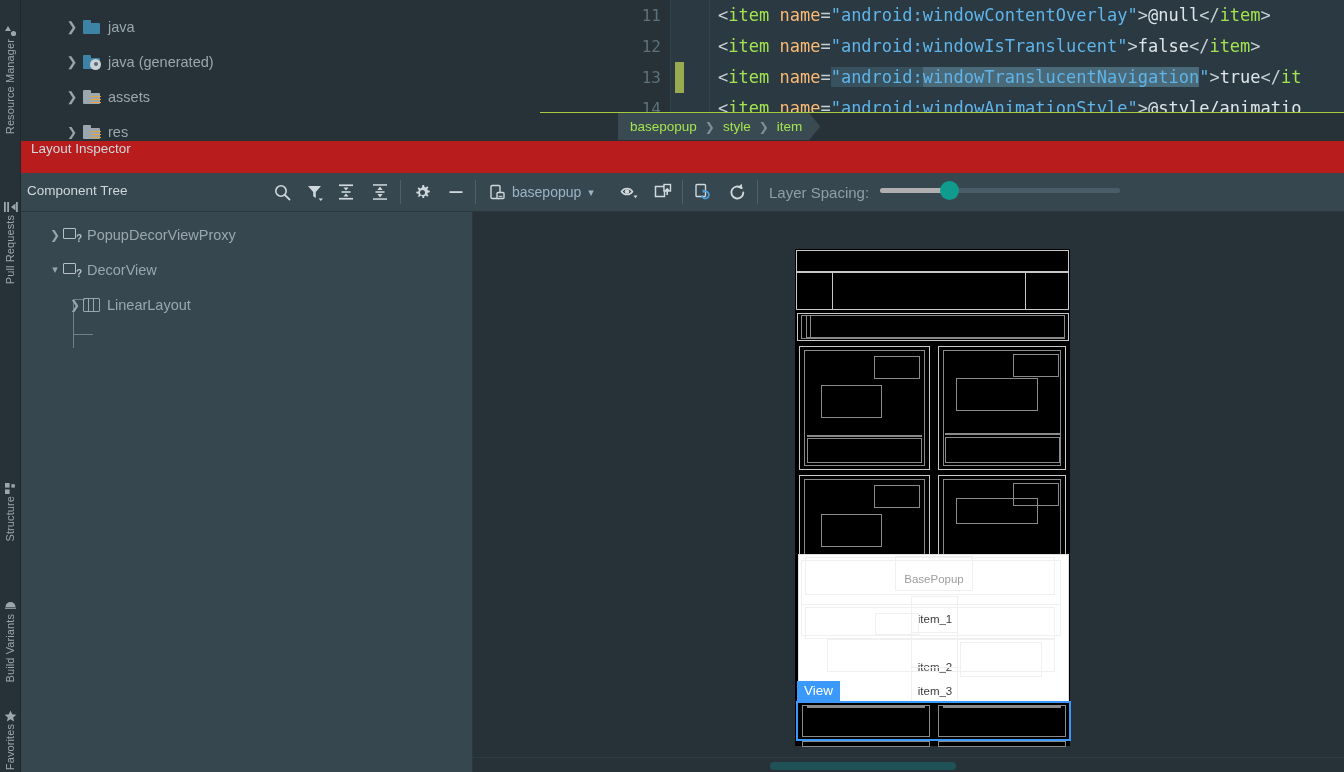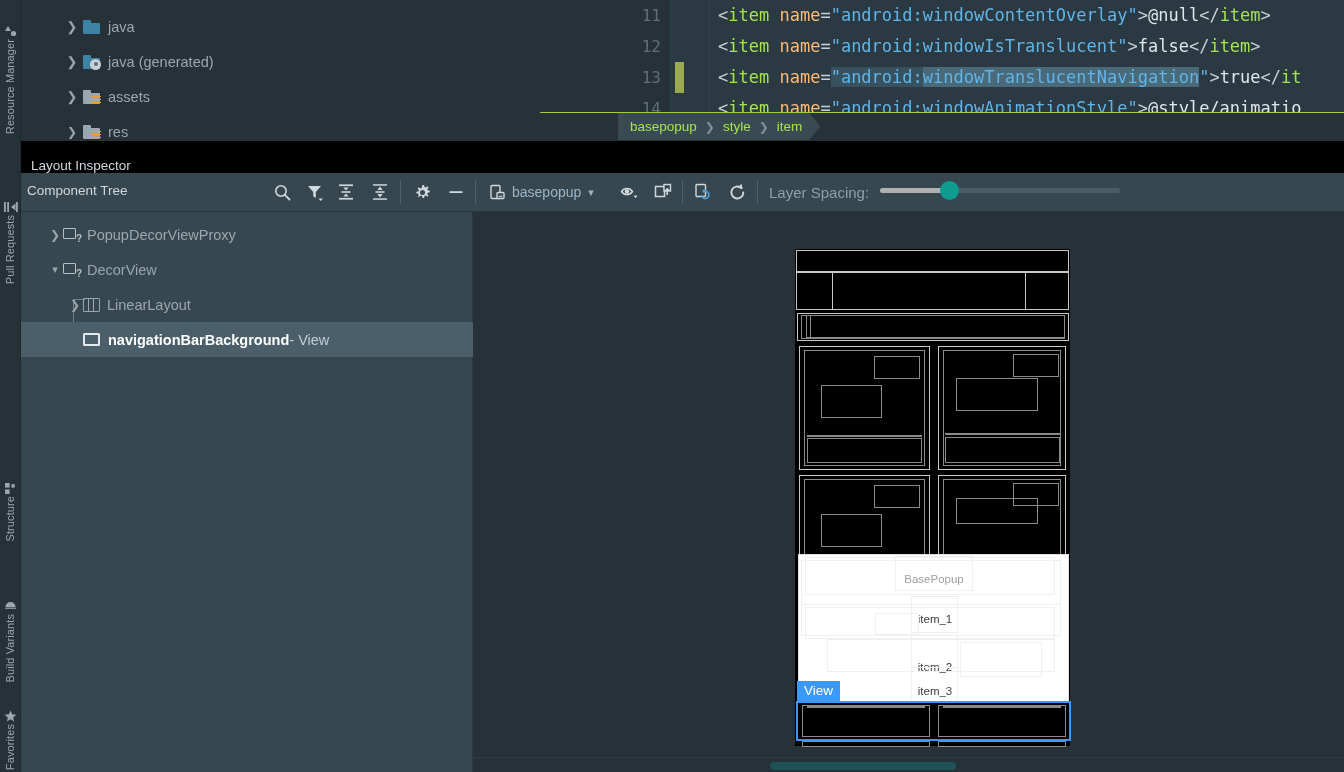--- a/index.html
+++ b/index.html
@@ -112,22 +112,22 @@
     position: absolute; left: 78px; top: 0; height: 27px;
     background: #3a4a52; display: flex; align-items: center; padding: 0 18px 0 12px;
     font-size: 13.5px; color: #a2e34f;
     clip-path: polygon(0 0, calc(100% - 11px) 0, 100% 50%, calc(100% - 11px) 100%, 0 100%);
   }
   .crumb-sep { color: #7f8f97; margin: 0 8px; font-size: 12px; }
 
   
   .li-title {
     position: absolute; left: 21px; top: 141px; width: 1323px; height: 32px;
-    background: #000000; color: #cfd8dc; font-size: 13.5px;
-    display: flex; align-items: flex-end; padding-left: 10px;
+    background: #b91c1c; color: #cfd8dc; font-size: 13.5px;
+    display: flex; align-items: flex-start; padding-left: 10px;
   }
   .li-toolbar {
     position: absolute; left: 21px; top: 173px; width: 1323px; height: 38px;
     background: #37474f; display: flex; align-items: center;
   }
   .li-toolbar-under {
     position: absolute; left: 21px; top: 211px; width: 1323px; height: 1px; background: #2b3840;
   }
   .ct-label {
     position: absolute; left: 27px; top: 183px; color: #cfd8dc; font-size: 13.5px;
@@ -498,28 +498,20 @@
     <div class="tguide" style="left:52px;top:122px;width:20px;height:1px;"></div>
 
     <div class="trow" style="top:75px;">
       <div class="tcontent" style="margin-left:46px;">
         <span class="tarrow">❯</span>
         <span class="ico-linear"></span>
         <span>LinearLayout</span>
       </div>
     </div>
 
-    <div class="trow selected" style="top:110px;">
-      <div class="tsel" style="width:452px;"></div>
-      <div class="tcontent" style="margin-left:62px;">
-        <span class="ico-view"></span>
-        <span class="tname-bold">navigationBarBackground</span>
-        <span class="tname-sub"> - View</span>
-      </div>
-    </div>
   </div>
 
   <div class="canvas">
     <div class="device">
 
       <div class="dev-black" style="left:0;top:0;width:275px;height:497px;"></div>
 
       <div class="dev-out" style="left:1px;top:1px;width:273px;height:22px;"></div>
 
       <div class="dev-out" style="left:1px;top:23px;width:273px;height:38px;"></div>

